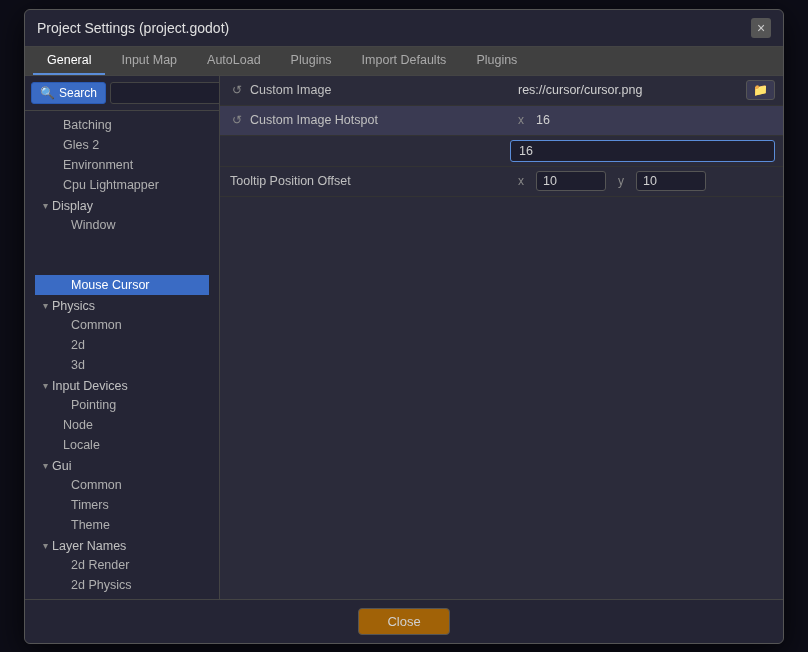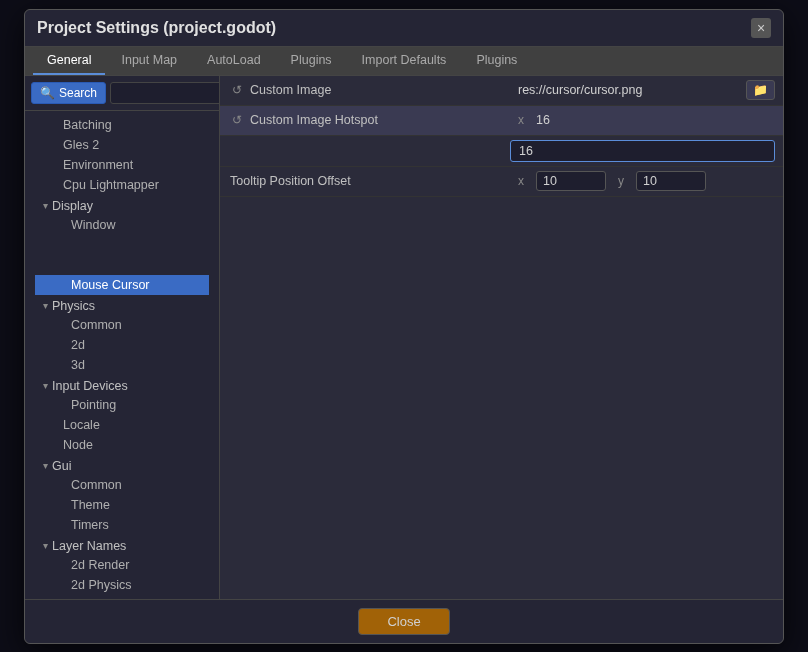--- a/index.html
+++ b/index.html
@@ -34,23 +34,23 @@
     .title-bar {
       background: #252535;
       border-bottom: 1px solid #444;
       padding: 8px 12px;
       display: flex;
       align-items: center;
       justify-content: space-between;
       border-radius: 6px 6px 0 0;
     }
     .title-bar-text {
-      font-size: 16px;
+      font-size: 14px;
       color: #e0e0e0;
-      font-weight: 700;
+      font-weight: 400;
     }
     .close-btn {
       background: #555;
       border: none;
       color: #ccc;
       width: 20px;
       height: 20px;
       border-radius: 3px;
       cursor: pointer;
       font-size: 14px;
@@ -309,30 +309,30 @@
         </div>
         <div class="tree-child" style="padding-left:36px;">Common</div>
         <div class="tree-child" style="padding-left:36px;">2d</div>
         <div class="tree-child" style="padding-left:36px;">3d</div>
 
         <div class="tree-section">
           <span class="arrow">▾</span>
           <span>Input Devices</span>
         </div>
         <div class="tree-child" style="padding-left:36px;">Pointing</div>
+        <div class="tree-child">Node</div>
         <div class="tree-child">Locale</div>
-        <div class="tree-child">Node</div>
 
         <div class="tree-section">
           <span class="arrow">▾</span>
           <span>Gui</span>
         </div>
         <div class="tree-child" style="padding-left:36px;">Common</div>
+        <div class="tree-child" style="padding-left:36px;">Timers</div>
         <div class="tree-child" style="padding-left:36px;">Theme</div>
-        <div class="tree-child" style="padding-left:36px;">Timers</div>
 
         <div class="tree-section">
           <span class="arrow">▾</span>
           <span>Layer Names</span>
         </div>
         <div class="tree-child" style="padding-left:36px;">2d Render</div>
         <div class="tree-child" style="padding-left:36px;">2d Physics</div>
       </div>
     </div>
 

